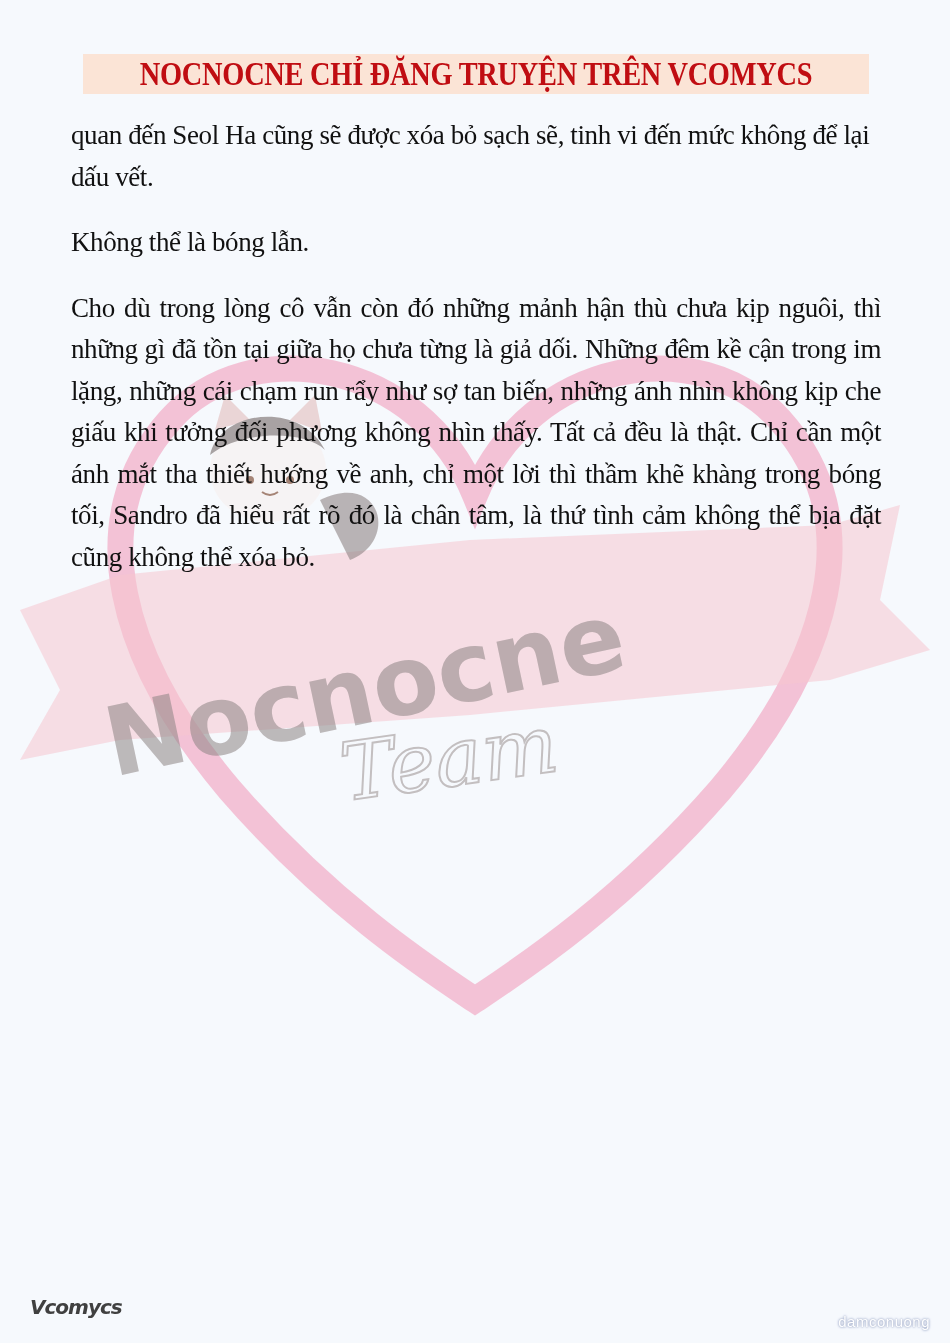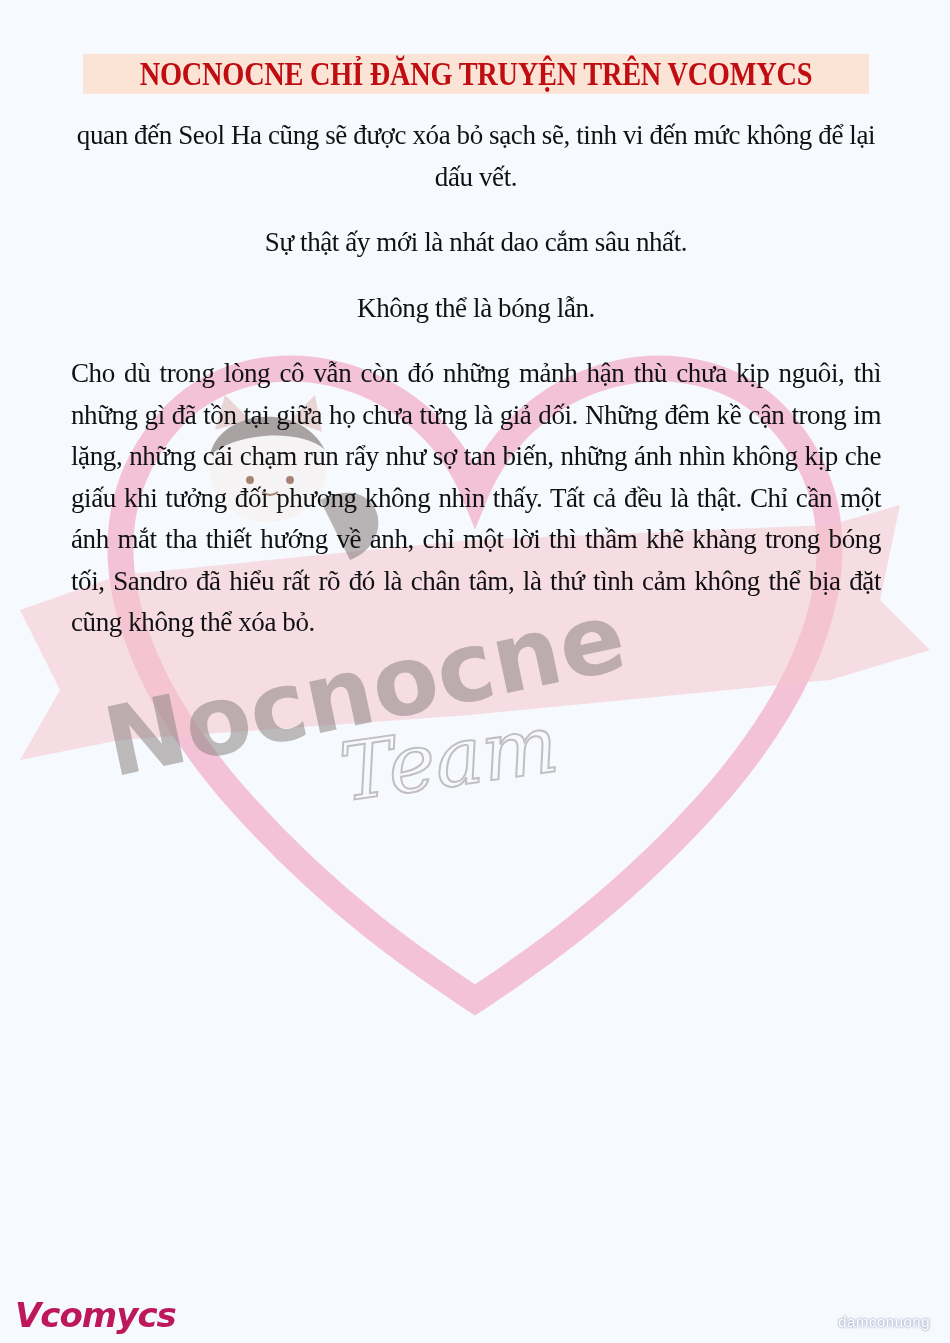--- a/index.html
+++ b/index.html
@@ -58,31 +58,31 @@
       color: #111;
     }
     .para {
       font-size: 27px;
       line-height: 41.5px;
       margin: 0 0 24px 0;
       text-align: justify;
       letter-spacing: -0.4px;
     }
     .para.left {
-      text-align: center;
+      text-align: left;
     }
     .footer-logo {
       position: absolute;
-      left: 15px;
+      left: 30px;
       top: 1295px;
       font-family: "DejaVu Sans", sans-serif;
       font-style: italic;
       font-weight: bold;
-      font-size: 34px;
-      color: #be185d;
+      font-size: 20px;
+      color: #404040;
       letter-spacing: -1px;
       z-index: 2;
     }
     .footer-credit {
       position: absolute;
       right: 20px;
       top: 1313px;
       font-family: Liberation Sans, sans-serif;
       font-size: 15px;
       color: #ffffff;
@@ -114,19 +114,18 @@
   <text x="95" y="700" font-family="DejaVu Sans, sans-serif" font-weight="bold" font-size="96" fill="#8e8585" opacity="0.55" transform="rotate(-12 470 650)">Nocnocne</text>
 
   <text x="340" y="790" font-family="DejaVu Serif, serif" font-style="italic" font-size="80" fill="none" stroke="#9a9090" stroke-width="2" opacity="0.55" transform="rotate(-8 420 760)">Team</text>
 </svg>
 
 <div class="banner"></div>
 <div class="banner-text">NOCNOCNE CHỈ ĐĂNG TRUYỆN TRÊN VCOMYCS</div>
 
 <div class="content">
   <p class="para left">quan đến Seol Ha cũng sẽ được xóa bỏ sạch sẽ, tinh vi đến mức không để lại dấu vết.</p>
-  <p class="para left">Sự thật ấy mới là nhát dao cắm sâu nhất.</p>
   <p class="para left">Không thể là bóng lẫn.</p>
   <p class="para">Cho dù trong lòng cô vẫn còn đó những mảnh hận thù chưa kịp nguôi, thì những gì đã tồn tại giữa họ chưa từng là giả dối. Những đêm kề cận trong im lặng, những cái chạm run rẩy như sợ tan biến, những ánh nhìn không kịp che giấu khi tưởng đối phương không nhìn thấy. Tất cả đều là thật. Chỉ cần một ánh mắt tha thiết hướng về anh, chỉ một lời thì thầm khẽ khàng trong bóng tối, Sandro đã hiểu rất rõ đó là chân tâm, là thứ tình cảm không thể bịa đặt cũng không thể xóa bỏ.</p>
 </div>
 
 <div class="footer-logo">Vcomycs</div>
 <div class="footer-credit">damconuong</div>
 
 </body></html>

